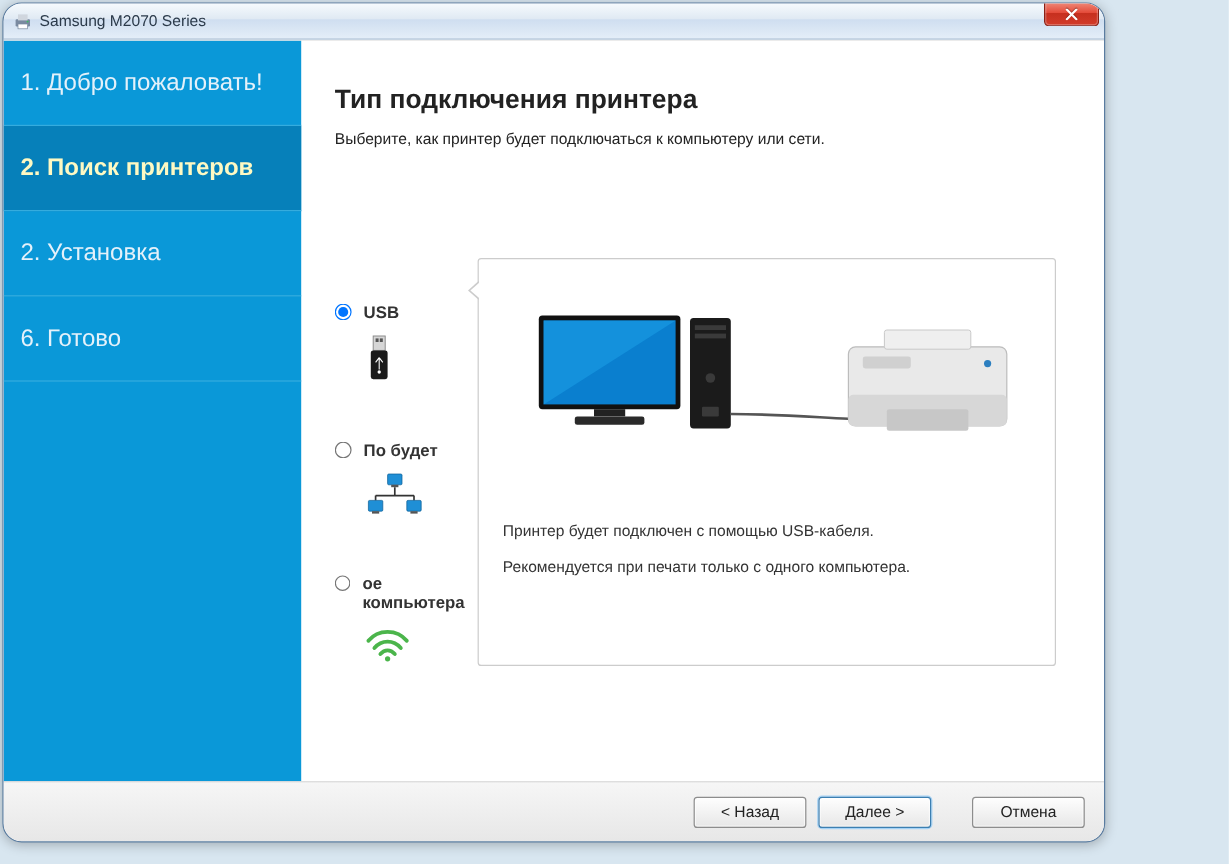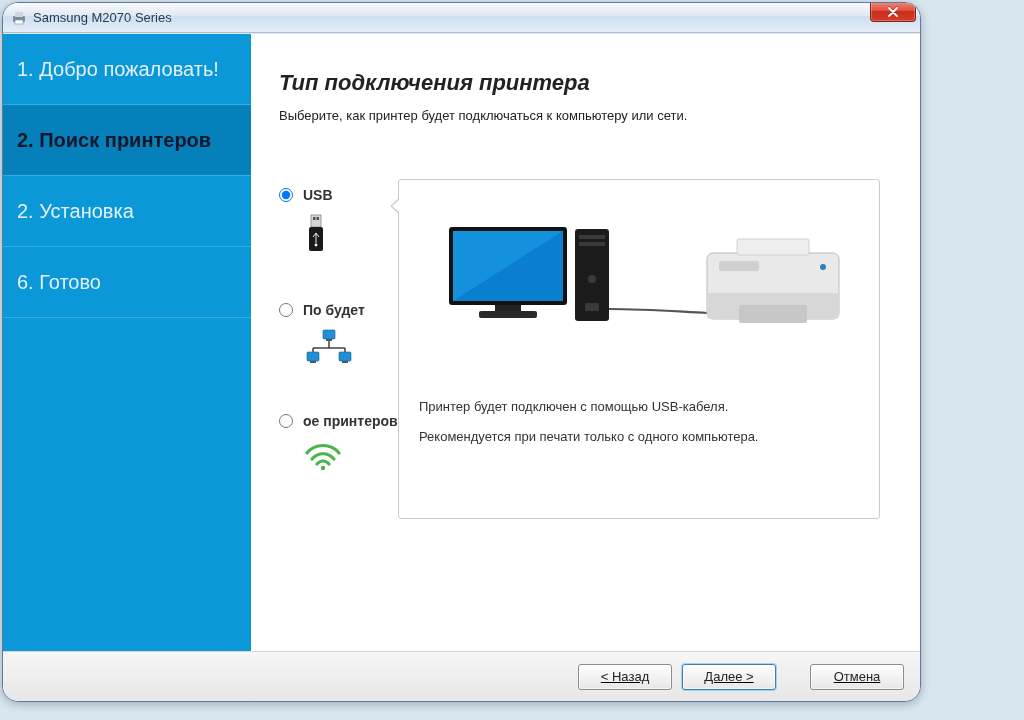--- a/index.html
+++ b/index.html
@@ -79,44 +79,44 @@
     padding: 23px 14px;
     color: #e4f1fa;
     font-size: 20px;
     border-bottom: 1px solid #35acde;
     line-height: 1.2;
     cursor: default;
   }
   .sidebar .step.active {
     background: #0680ba;
     font-weight: bold;
-    color: #0f172a;
+    color: #fef9c3;
   }
   .main {
     flex: 1;
     padding: 36px 40px 20px 28px;
     display: flex;
     flex-direction: column;
     min-width: 0;
   }
   .page-title {
     font-size: 22px;
     font-weight: bold;
     color: #222;
     margin-bottom: 12px;
-    font-style: italic;
   }
   .page-sub {
     font-size: 13px;
     color: #222;
     margin-bottom: 56px;
   }
   .columns {
     display: flex;
     gap: 0;
+    align-items: flex-end;
   }
   .options-col {
     width: 190px;
     display: flex;
     flex-direction: column;
     gap: 44px;
     padding-top: 8px;
   }
   .conn-option {
     display: flex;
@@ -146,20 +146,21 @@
   .preview-box {
     flex: 1;
     border: 1px solid #ccc;
     border-radius: 3px;
     min-height: 340px;
     padding: 24px 20px 24px 20px;
     display: flex;
     flex-direction: column;
     position: relative;
     background: #fff;
+    margin-top: 36px;
   }
   .preview-box::before {
     content: "";
     position: absolute;
     left: -9px;
     top: 18px;
     width: 0; height: 0;
     border-top: 8px solid transparent;
     border-bottom: 8px solid transparent;
     border-right: 9px solid #ccc;
@@ -189,21 +190,20 @@
   }
   .footer {
     height: 50px;
     border-top: 1px solid #d6d6d6;
     background: linear-gradient(to bottom, #f6f6f6, #e7e7e7);
     display: flex;
     align-items: center;
     justify-content: flex-end;
     padding: 0 16px;
     gap: 10px;
-    text-decoration: underline;
   }
   .btn {
     min-width: 94px;
     height: 26px;
     padding: 0 14px;
     background: linear-gradient(to bottom, #fefefe, #e7e7e7);
     border: 1px solid #8d8d8d;
     border-radius: 3px;
     font-size: 13px;
     color: #222;
@@ -289,21 +289,21 @@
                 <rect x="7" y="33" width="6" height="2" fill="#555"></rect>
                 <rect x="36" y="24" width="12" height="9" rx="1" fill="#1f8fd6" stroke="#0d5f96" stroke-width="0.6"></rect>
                 <rect x="39" y="33" width="6" height="2" fill="#555"></rect>
               </svg>
             </span>
           </div>
 
           <div class="conn-option">
             <div class="opt-head">
               <input type="radio" name="conn" style="">
-              <span class="opt-label">ое принтеров</span>
+              <span class="opt-label">ое компьютера</span>
             </div>
             <span class="opt-icon">
               <svg width="40" height="32" viewBox="0 0 40 32">
                 <path d="M4 14 C12 4, 28 4, 36 14" stroke="#4bb54b" stroke-width="3.2" fill="none" stroke-linecap="round"></path>
                 <path d="M9 20 C15 13, 25 13, 31 20" stroke="#4bb54b" stroke-width="3.2" fill="none" stroke-linecap="round"></path>
                 <path d="M14 25 C17.5 21, 22.5 21, 26 25" stroke="#4bb54b" stroke-width="3.2" fill="none" stroke-linecap="round"></path>
                 <circle cx="20" cy="29" r="2.2" fill="#4bb54b"></circle>
               </svg>
             </span>
           </div>

